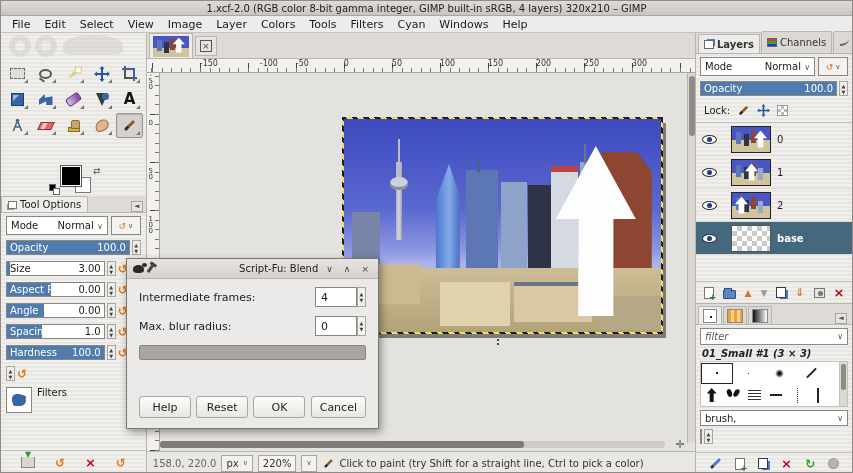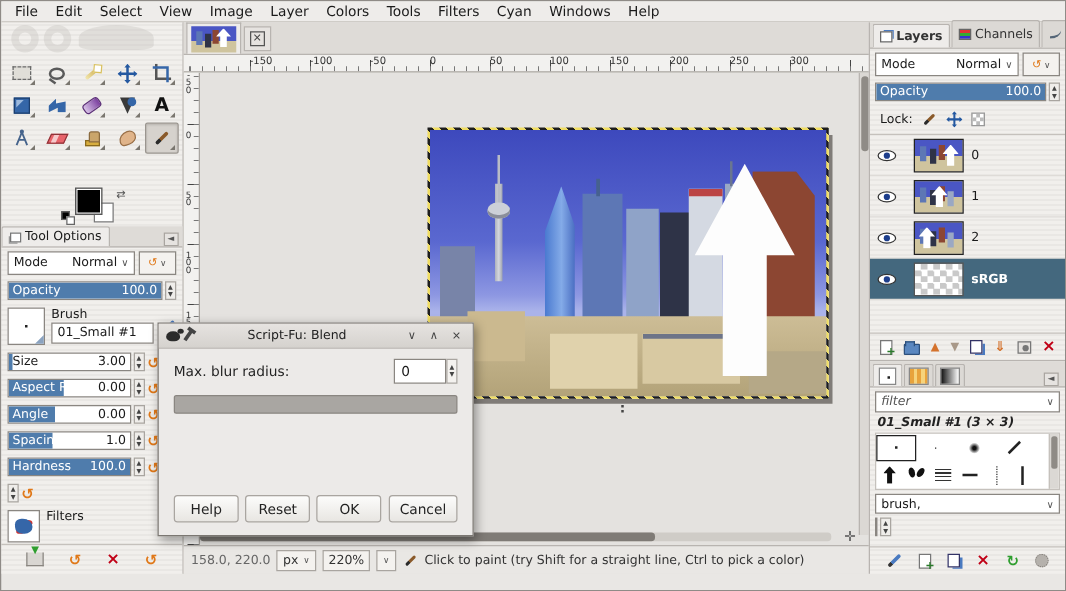--- a/index.html
+++ b/index.html
@@ -187,21 +187,21 @@
   .grid-scroll .thumb{position:absolute;top:2px;left:1px;width:5px;height:26px;background:#8f8b86;border-radius:2px;}
   .tag-combo{margin:3px 4px;height:16px;}
   .spacing-row{display:flex;align-items:center;gap:2px;margin:2px 4px;}
   .bd-foot{height:22px;display:flex;align-items:center;justify-content:space-around;border-top:1px solid #c5c1bc;padding:0 6px;margin-top:2px;}
   .ic-refresh{color:#2f9e2f;font-size:12px;font-weight:bold;}
   .ic-gear{width:11px;height:11px;border-radius:50%;background:#b5b1ac;border:1px dotted #8a8681;}
   .pencil-blue{display:inline-block;width:13px;height:3px;background:linear-gradient(90deg,#333 0 25%,#4a7ac0 25%);transform:rotate(-45deg);border-radius:2px;}
   
   .dialog{position:absolute;left:125px;top:257px;width:253px;height:171px;background:#eceae8;border:1px solid #7b7772;box-shadow:2px 3px 8px rgba(0,0,0,.4);z-index:50;display:flex;flex-direction:column;}
   .dlg-title{height:20px;background:linear-gradient(#e6e3e0,#d5d2ce);border-bottom:1px solid #b8b4b0;display:flex;align-items:center;padding:0 6px;gap:5px;font-size:10px;}
-  .dlg-title .cap{flex:1;text-align:center;color:#222;}
+  .dlg-title .cap{flex:1;text-align:right;color:#222;}
   .wilber-ic{width:11px;height:8px;background:#2b2b2b;border-radius:50% 50% 40% 40%;position:relative;}
   .wilber-ic::after{content:"";position:absolute;right:-3px;top:-2px;width:5px;height:4px;background:#2b2b2b;border-radius:50%;}
   .pin-ic{width:3px;height:9px;background:#444;transform:rotate(35deg);position:relative;}
   .pin-ic::after{content:"";position:absolute;top:-2px;left:-2px;width:7px;height:3px;background:#444;}
   .winctl{color:#444;font-size:9px;padding:0 3px;}
   .dlg-body{flex:1;padding:8px 12px 10px 12px;display:flex;flex-direction:column;}
   .dlg-field-row{display:flex;align-items:center;justify-content:space-between;margin-bottom:9px;}
   .dlg-field-row label{font-size:11px;color:#222;}
   .spinbox{display:flex;}
   .spinbox .val{width:42px;height:20px;border:1px solid #8a8681;background:#fff;font-size:11px;display:flex;align-items:center;padding-left:5px;}
@@ -209,20 +209,23 @@
   .dlg-check{display:flex;align-items:center;gap:6px;margin:0 0 9px 0;font-size:11px;}
   .progress{height:15px;background:#a9a6a2;border:1px solid #8a8681;border-radius:2px;}
   .dlg-buttons{margin-top:auto;display:flex;justify-content:space-between;}
   .btn{min-width:52px;height:22px;border:1px solid #a9a5a0;border-radius:3px;background:linear-gradient(#fcfcfb,#e8e6e2);font-size:11px;display:flex;align-items:center;justify-content:center;padding:0 8px;color:#222;}
 </style>
 </head>
 <body>
 
 <div id="app">
 
+  <div class="titlebar">
+    <span>1.xcf-2.0 (RGB color 8-bit gamma integer, GIMP built-in sRGB, 4 layers) 320x210 – GIMP</span>
+  </div>
 
   <nav class="menubar">
       <span class="menu-item">File</span>
       <span class="menu-item">Edit</span>
       <span class="menu-item">Select</span>
       <span class="menu-item">View</span>
       <span class="menu-item">Image</span>
       <span class="menu-item">Layer</span>
       <span class="menu-item">Colors</span>
       <span class="menu-item">Tools</span>
@@ -332,32 +335,20 @@
                   <span class="lw">Opacity</span>
                   <span class="vw">100.0</span>
                 </div>
               </div>
               <div class="spin">
                 <span>▲</span>
                 <span>▼</span>
               </div>
             </div>
           </div>
-        <div class="brush-sel-row">
-          <div class="brush-preview">
-              <span class="corner"></span>
-            </div>
-          <div class="brush-meta">
-            <div class="cap">Brush</div>
-            <div class="field">
-                <span>01_Small #1</span>
-              </div>
-          </div>
-          <span class="pencil-blue" style="margin-top:14px"></span>
-        </div>
         <div>
             <div class="optrow">
               <div class="slider">
                 <div class="fill" style="width: 3%;"></div>
                 <div class="stext">
                   <span>Size</span>
                   <span>3.00</span>
                 </div>
               </div>
               <div class="spin">
@@ -458,21 +449,21 @@
       <div class="canvas-tabs">
         <div class="img-tab">
             <span class="mini-sky"></span>
           </div>
         <div class="close-tab">
             <span class="boxed-x">×</span>
           </div>
       </div>
       <div class="ruler-h">
           <span class="hlab" style="left: 53px;">-150</span>
-          <span class="hlab" style="left: 101px;">-100</span>
+          <span class="hlab" style="left: 113px;">-100</span>
           <span class="hlab" style="left: 149px;">-50</span>
           <span class="hlab" style="left: 197px;">0</span>
           <span class="hlab" style="left: 245px;">50</span>
           <span class="hlab" style="left: 293px;">100</span>
           <span class="hlab" style="left: 341px;">150</span>
           <span class="hlab" style="left: 389px;">200</span>
           <span class="hlab" style="left: 437px;">250</span>
           <span class="hlab" style="left: 485px;">300</span>
         </div>
       <div class="canvas-wrap">
@@ -602,21 +593,21 @@
             <span class="layer-name">1</span>
           </div>
           <div class="layer-row">
             <span class="eye"></span>
             <div class="l-thumb th-city pos-l"></div>
             <span class="layer-name">2</span>
           </div>
           <div class="layer-row selected">
             <span class="eye"></span>
             <div class="l-thumb th-checker"></div>
-            <span class="layer-name">sRGB</span>
+            <span class="layer-name">base</span>
           </div>
         </div>
       <div class="layers-actions">
         <span class="ic-page"></span>
         <span class="ic-folder"></span>
         <span class="ic-up">▲</span>
         <span class="ic-down">▼</span>
         <span class="ic-dup"></span>
         <span class="ic-merge">⇓</span>
         <span class="ic-mask"></span>
@@ -709,20 +700,30 @@
       <span class="wilber-ic"></span>
       <span class="pin-ic"></span>
       <span class="cap">Script-Fu: Blend</span>
       <span class="winctl">∨</span>
       <span class="winctl">∧</span>
       <span class="winctl">×</span>
     </div>
     <div class="dlg-body">
       <div>
           <div class="dlg-field-row">
+            <label>Intermediate frames:</label>
+            <div class="spinbox">
+              <div class="val">4</div>
+              <div class="spin">
+                <span>▲</span>
+                <span>▼</span>
+              </div>
+            </div>
+          </div>
+          <div class="dlg-field-row">
             <label>Max. blur radius:</label>
             <div class="spinbox">
               <div class="val">0</div>
               <div class="spin">
                 <span>▲</span>
                 <span>▼</span>
               </div>
             </div>
           </div>
         </div>

